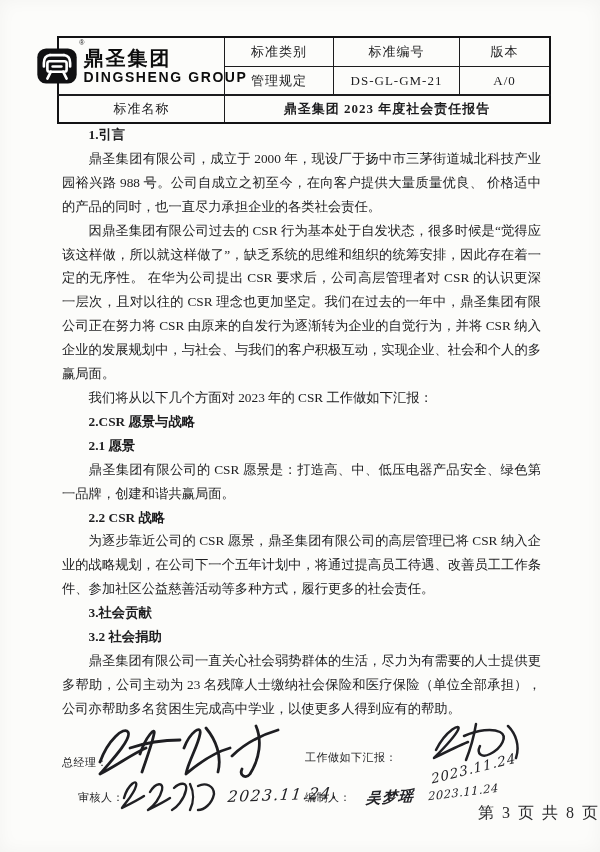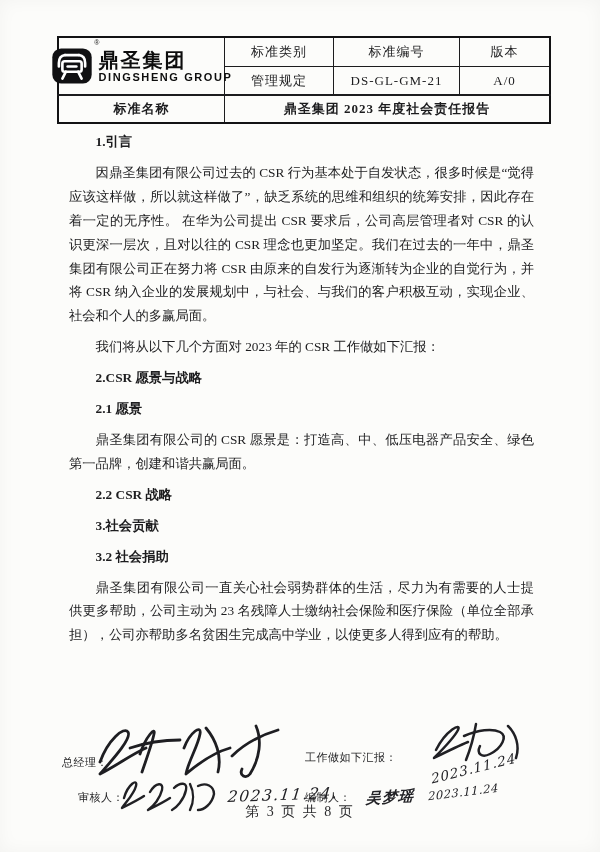--- a/index.html
+++ b/index.html
@@ -25,21 +25,21 @@
     border:2.4px solid #121214;
   }
   .hdr-table td{
     border:1px solid #1c1c1e;
     text-align:center;vertical-align:middle;
     font-size:13px;letter-spacing:1px;
     padding:0;
   }
   .hdr-table .row1 td{height:28px;}
   .hdr-table .row2 td{height:27px;}
-  .hdr-table .row3 td{height:26px;border-top-width:2px;font-weight:bold;}
+  .hdr-table .row3 td{height:26px;border-top-width:2px;}
   .cell-logo{width:165px;}
   .cell-cat{width:108px;margin-top:8px;}
   .cell-num{width:125px;}
   .cell-ver{width:89px;}
   .std-number{letter-spacing:0.5px;}
   .doc-title{font-weight:bold;letter-spacing:0.5px;font-size:13.5px;}
 
   
   .logo-wrap{
     display:flex;align-items:center;justify-content:center;gap:6px;
@@ -51,52 +51,52 @@
     font-size:7px;color:#161616;letter-spacing:0;
     font-family:"Liberation Sans",sans-serif;
   }
   .logo-text{display:flex;flex-direction:column;align-items:flex-start;line-height:1;}
   .logo-cn{
     font-family:"Liberation Sans","DejaVu Sans",sans-serif;
     font-weight:900;font-size:20px;letter-spacing:2px;color:#0d0d0d;
   }
   .logo-en{
     font-family:"Liberation Sans","DejaVu Sans",sans-serif;
-    font-weight:700;font-size:11px;letter-spacing:1.6px;color:#0d0d0d;
+    font-weight:700;font-size:14px;letter-spacing:1.6px;color:#0d0d0d;
     margin-top:2px;white-space:nowrap;
   }
 
   
   .content{
     position:absolute;left:62px;top:123px;width:479px;
     font-size:13.3px;line-height:23.9px;
     text-align:justify;
   }
-  .blk{margin:7px;text-indent:2em;}
+  .blk{margin:0;text-indent:2em;}
   .blk-h{font-weight:bold;}
 
   
   .sig-label{
     position:absolute;font-size:11px;letter-spacing:0.5px;white-space:nowrap;
   }
   .sig-svg{position:absolute;line-height:0;}
   .hand{
     position:absolute;white-space:nowrap;
     font-family:"DejaVu Serif","Liberation Serif",serif;
     font-style:italic;color:#222226;
   }
   .hand-date-auditor{font-size:15.5px;transform:skewX(-8deg) rotate(-2deg);letter-spacing:1.5px;}
   .hand-date-mgmt{font-size:13.5px;transform:rotate(-14deg) skewX(-6deg);letter-spacing:1px;}
   .hand-name-compiler{font-size:15px;font-weight:bold;transform:skewX(-7deg) rotate(-3deg);letter-spacing:1px;}
   .hand-date-compiler{font-size:11.5px;transform:rotate(-7deg) skewX(-6deg);letter-spacing:0.5px;}
 
   
   .footer{
     position:absolute;left:0;top:803px;width:100%;
-    text-align:center;font-size:14px;letter-spacing:2px;color:#2a2a2c;
+    text-align:right;font-size:16px;letter-spacing:2px;color:#2a2a2c;
   }
 </style>
 </head>
 <body>
 
 <div class="page">
 
   <table class="hdr-table">
     <tbody>
         <tr class="row1">
@@ -133,26 +133,28 @@
     </tr>
     <tr class="row3">
       <td>标准名称</td>
       <td colspan="3" class="doc-title">鼎圣集团 2023 年度社会责任报告</td>
     </tr>
   </tbody>
     </table>
 
   <div class="content">
     <p class="blk blk-h">1.引言</p>
+    <p class="blk blk-p">鼎圣集团有限公司，成立于 2000 年，现设厂于扬中市三茅街道城北科技产业园裕兴路 988 号。公司自成立之初至今，在向客户提供大量质量优良、 价格适中的产品的同时，也一直尽力承担企业的各类社会责任。</p>
     <p class="blk blk-p">因鼎圣集团有限公司过去的 CSR 行为基本处于自发状态，很多时候是“觉得应该这样做，所以就这样做了”，缺乏系统的思维和组织的统筹安排，因此存在着一定的无序性。 在华为公司提出 CSR 要求后，公司高层管理者对 CSR 的认识更深一层次，且对以往的 CSR 理念也更加坚定。我们在过去的一年中，鼎圣集团有限公司正在努力将 CSR 由原来的自发行为逐渐转为企业的自觉行为，并将 CSR 纳入企业的发展规划中，与社会、与我们的客户积极互动，实现企业、社会和个人的多赢局面。</p>
     <p class="blk blk-p">我们将从以下几个方面对 2023 年的 CSR 工作做如下汇报：</p>
     <p class="blk blk-h">2.CSR 愿景与战略</p>
     <p class="blk blk-h">2.1 愿景</p>
     <p class="blk blk-p">鼎圣集团有限公司的 CSR 愿景是：打造高、中、低压电器产品安全、绿色第一品牌，创建和谐共赢局面。</p>
     <p class="blk blk-h">2.2 CSR 战略</p>
+    <p class="blk blk-p">为逐步靠近公司的 CSR 愿景，鼎圣集团有限公司的高层管理已将 CSR 纳入企业的战略规划，在公司下一个五年计划中，将通过提高员工待遇、改善员工工作条件、参加社区公益慈善活动等多种方式，履行更多的社会责任。</p>
     <p class="blk blk-h">3.社会贡献</p>
     <p class="blk blk-h">3.2 社会捐助</p>
     <p class="blk blk-p">鼎圣集团有限公司一直关心社会弱势群体的生活，尽力为有需要的人士提供更多帮助，公司主动为 23 名残障人士缴纳社会保险和医疗保险（单位全部承担），公司亦帮助多名贫困生完成高中学业，以使更多人得到应有的帮助。</p>
   </div>
 
   <span class="sig-label" style="left:62px;top:755px;">总经理：</span>
   <span class="sig-svg" style="left:88px;top:718px;">
     <svg width="200" height="66" viewBox="0 0 200 66">
       <g stroke="#1e1e22" stroke-width="2.8" fill="none" stroke-linecap="round" stroke-linejoin="round">
         <path d="M12 44 C20 22 36 8 40 14 C44 20 26 40 12 56 C28 48 44 36 58 30"></path>

